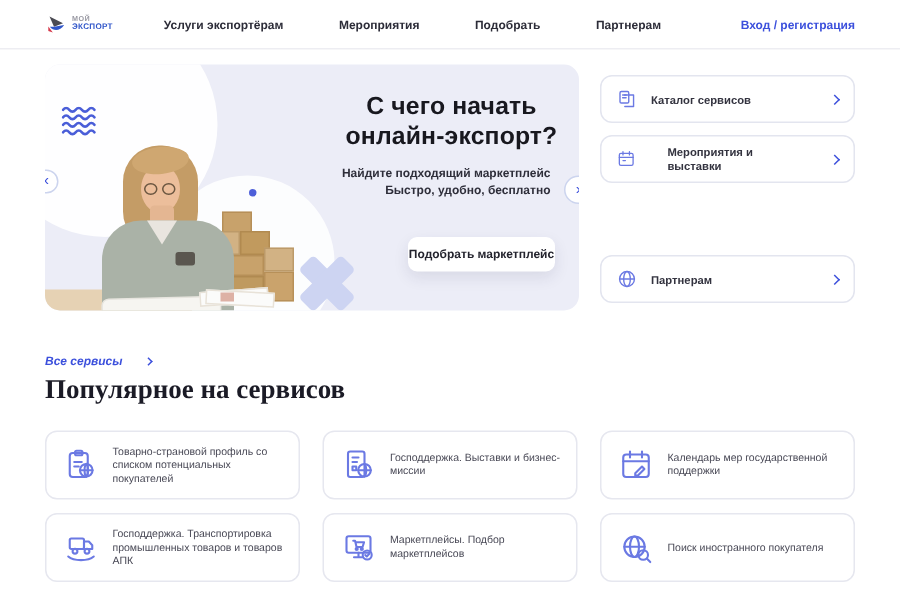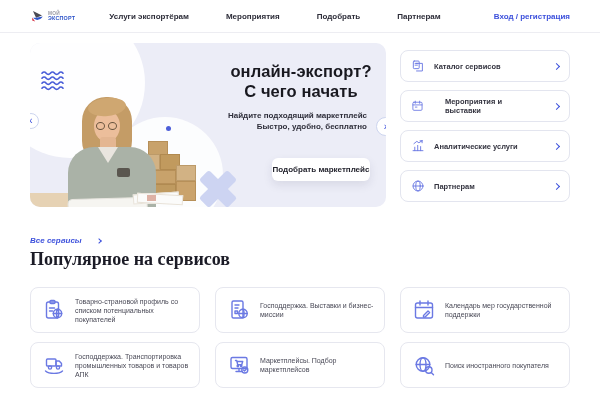--- a/index.html
+++ b/index.html
@@ -157,22 +157,22 @@
 
     <div class="phone"></div>
     <div class="papers">
       <div class="pp pp1"></div>
         <div class="pp pp2"></div>
         <div class="pp-spot"></div>
     </div>
 
     <div class="hero-text">
       <div class="hero-h1">
+        <div>С чего начать</div>
         <div>онлайн-экспорт?</div>
-        <div>С чего начать</div>
       </div>
       <div class="hero-sub">
         <div>Найдите подходящий маркетплейс</div>
         <div>Быстро, удобно, бесплатно</div>
       </div>
     </div>
     <button class="cta">Подобрать маркетплейс</button>
     <button class="car-btn prev">‹</button>
     <button class="car-btn next">›</button>
   </div>
@@ -189,31 +189,20 @@
     <span class="chev"></span>
   </div>
   <div class="side-card sc2">
     <svg width="14" height="14" viewBox="0 0 24 24">
       <g fill="none" stroke="#6b79e3" stroke-width="1.6" stroke-linecap="round" stroke-linejoin="round">
         <rect x="3.5" y="5" width="17" height="15" rx="2"></rect>
         <path d="M8 3v4 M16 3v4 M3.5 10h17 M8 14h3"></path>
       </g>
     </svg>
     <span class="side-label">Мероприятия и выставки</span>
-    <span class="chev"></span>
-  </div>
-  <div class="side-card sc3">
-    <svg width="14" height="14" viewBox="0 0 24 24">
-      <g fill="none" stroke="#6b79e3" stroke-width="1.6" stroke-linecap="round" stroke-linejoin="round">
-        <path d="M3.5 20h17"></path>
-        <path d="M6.5 20v-6 M11.5 20v-9 M16.5 20v-7"></path>
-        <path d="M5 8l5-4 3.5 2.5L19 3 M19 3h-3.5 M19 3v3.5"></path>
-      </g>
-    </svg>
-    <span class="side-label">Аналитические услуги</span>
     <span class="chev"></span>
   </div>
   <div class="side-card sc4">
     <svg width="14" height="14" viewBox="0 0 24 24">
       <g fill="none" stroke="#6b79e3" stroke-width="1.6" stroke-linecap="round" stroke-linejoin="round">
         <circle cx="12" cy="12" r="8.5"></circle>
         <ellipse cx="12" cy="12" rx="3.8" ry="8.5"></ellipse>
         <path d="M3.5 12h17"></path>
       </g>
     </svg>

